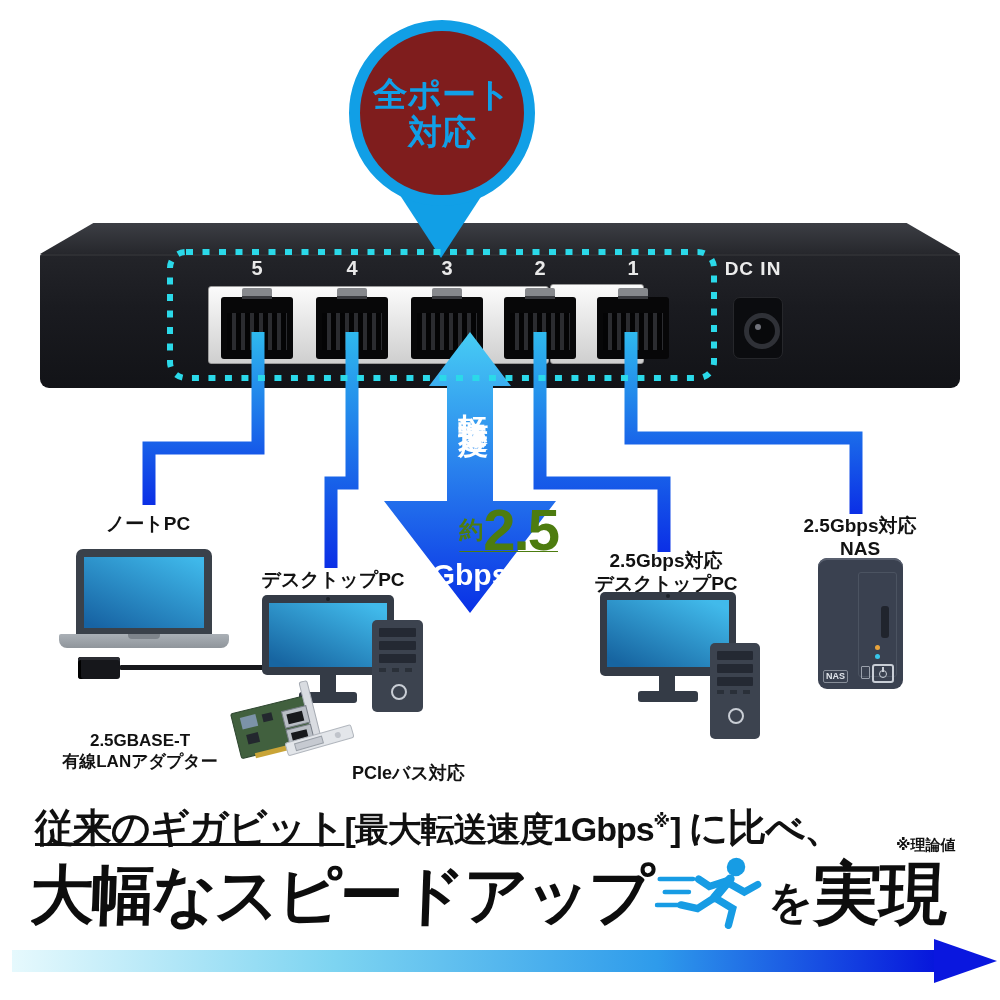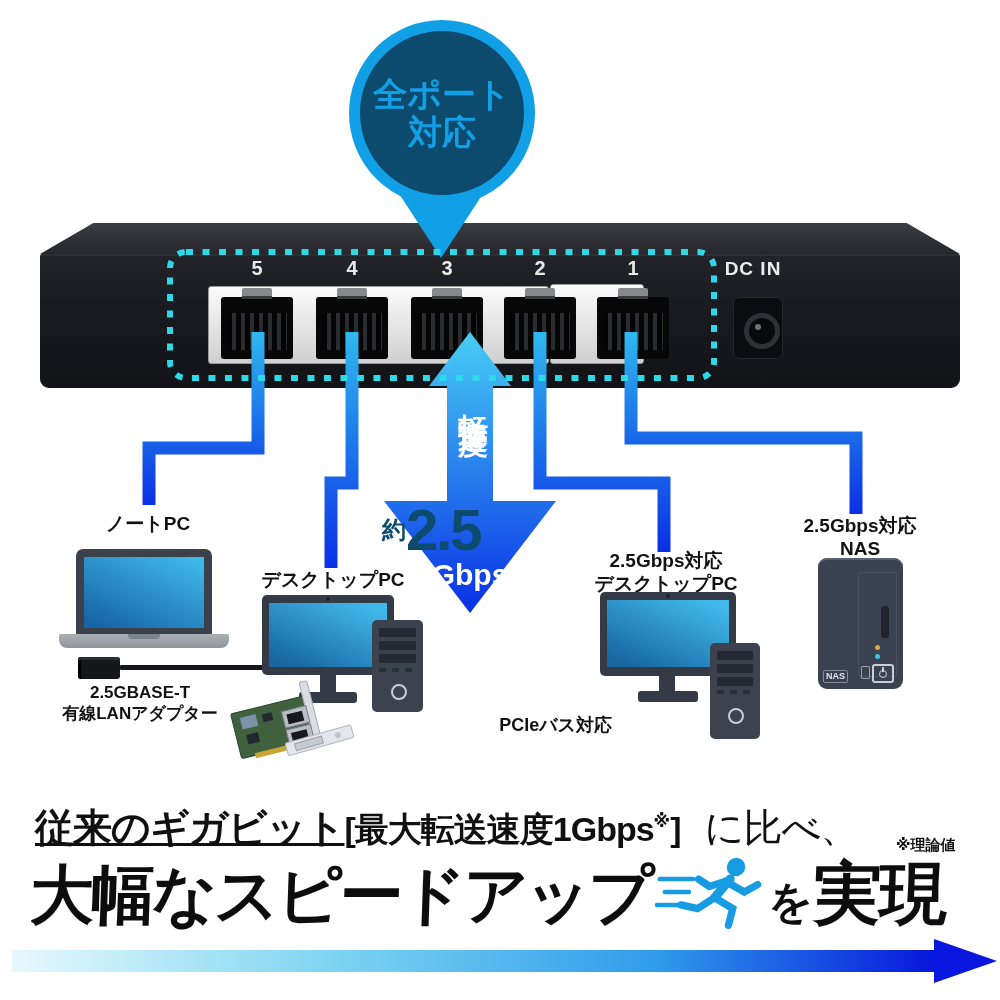--- a/index.html
+++ b/index.html
@@ -5,21 +5,21 @@
   html,body{margin:0;padding:0;background:#fff;}
   .stage{position:relative;width:1000px;height:1000px;background:#fff;overflow:hidden;
          font-family:"Liberation Sans","DejaVu Sans",sans-serif;}
   .abs{position:absolute;}
 
   
   .badge-tail{position:absolute;left:394px;top:186px;width:0;height:0;
     border-left:47px solid transparent;border-right:47px solid transparent;
     border-top:72px solid #119FE6;z-index:3;}
   .badge-circle{position:absolute;left:349px;top:20px;width:186px;height:186px;
-    box-sizing:border-box;border:11px solid #119FE6;background:#0c4a6e;border-radius:50%;
+    box-sizing:border-box;border:11px solid #119FE6;background:#7f1d1d;border-radius:50%;
     display:flex;flex-direction:column;align-items:center;justify-content:center;z-index:4;}
   .badge-t{font-size:34px;font-weight:800;color:#119FE6;line-height:38px;}
   .badge-row{line-height:52px;color:#119FE6;white-space:nowrap;}
   .badge-v{font-size:55px;font-weight:900;letter-spacing:-2px;}
   .badge-u{font-size:32px;font-weight:800;}
   .badge-b{font-size:34px;font-weight:800;color:#119FE6;line-height:38px;}
 
   
   .sw-top{position:absolute;left:40px;top:223px;width:920px;height:31px;
     background:linear-gradient(180deg,#3C3E44,#26272C);
@@ -40,22 +40,22 @@
     color:#ECECEC;font-size:19px;font-weight:700;letter-spacing:1px;}
   .dc-jack{position:absolute;left:733px;top:297px;width:48px;height:60px;background:#0B0C0F;
     border-radius:7px;border:1px solid #26272b;}
   .dc-ring{position:absolute;left:10px;top:15px;width:26px;height:26px;border-radius:50%;
     border:5px solid #2F3137;background:#08090B;}
   .dc-pin{position:absolute;left:21px;top:26px;width:6px;height:6px;border-radius:50%;background:#70727A;}
 
   
   .t-label{position:absolute;left:452px;top:390px;writing-mode:vertical-rl;text-orientation:upright;
     color:#fff;font-size:30px;font-weight:800;letter-spacing:4px;z-index:6;}
-  .t-val{position:absolute;left:382px;top:496px;width:176px;text-align:left;color:#0c4a6e;
-    z-index:6;white-space:nowrap;}
+  .t-val{position:absolute;left:382px;top:496px;width:176px;text-align:right;color:#4d7c0f;
+    z-index:6;white-space:nowrap;text-decoration:underline;}
   .t-approx{font-size:24px;font-weight:800;vertical-align:12px;}
   .t-num{font-size:58px;font-weight:900;letter-spacing:-2px;}
   .t-unit{position:absolute;left:382px;top:558px;width:176px;text-align:center;color:#fff;
     font-size:30px;font-weight:800;z-index:6;}
 
   
   .lbl{position:absolute;color:#121212;font-weight:800;font-size:19px;text-align:center;line-height:23px;}
   .lbl span{display:block;}
 
   
@@ -91,30 +91,30 @@
   .nas-slot{position:absolute;left:881px;top:606px;width:8px;height:32px;background:#20242D;border-radius:3px;}
   .nas-led{position:absolute;width:5px;height:5px;border-radius:50%;}
   .nas-sq{position:absolute;left:861px;top:666px;width:7px;height:11px;border:1px solid #9AA0AB;border-radius:1px;}
   .nas-pwr{position:absolute;left:872px;top:664px;width:18px;height:15px;border:2px solid #C9CED6;border-radius:3px;}
   .nas-pwr-c{position:absolute;left:5px;top:4px;width:6px;height:6px;border:1.5px solid #C9CED6;border-radius:50%;}
   .nas-pwr-l{position:absolute;left:8px;top:1px;width:1.5px;height:5px;background:#C9CED6;}
   .nas-tag{position:absolute;left:823px;top:670px;font-size:9px;font-weight:700;color:#E2E6EC;
     border:1px solid #888E99;border-radius:2px;padding:0 2px;line-height:11px;}
 
   
-  .acc-lbl{position:absolute;color:#121212;font-weight:800;font-size:17px;line-height:21px;text-align:center;}
+  .acc-lbl{position:absolute;color:#121212;font-weight:800;font-size:17px;line-height:21px;text-align:center;margin-top:48px;}
   .acc-lbl span{display:block;}
-  .acc-lbl.left-align{text-align:right;font-size:18px;line-height:23px;}
+  .acc-lbl.left-align{text-align:left;font-size:18px;line-height:23px;}
 
   
   .b-line1{position:absolute;left:35px;top:801px;color:#101010;white-space:nowrap;}
   .b1-a{font-size:39px;font-weight:900;letter-spacing:-1px;text-decoration:underline;}
   .b1-b{font-size:34px;font-weight:800;letter-spacing:-1px;}
   .b1-sup{font-size:17px;font-weight:800;position:relative;top:-14px;}
-  .b1-c{font-size:39px;font-weight:400;margin-left:24px;letter-spacing:-1px;}
+  .b1-c{font-size:39px;font-weight:700;margin-left:8px;letter-spacing:-1px;}
   .b-note{position:absolute;left:896px;top:836px;font-size:15px;font-weight:700;color:#111;}
   .b-line2{position:absolute;left:30px;top:849px;width:960px;color:#0D0D0D;white-space:nowrap;transform:skewX(-2deg);}
   .b2-a{font-size:64px;font-weight:900;letter-spacing:-3px;}
   .b2-small{font-size:44px;font-weight:900;}
   .b2-b{font-size:68px;font-weight:900;letter-spacing:-2px;}
   .runner{vertical-align:-12px;margin:0 2px 0 4px;}
 </style>
 </head>
 <body>
 

